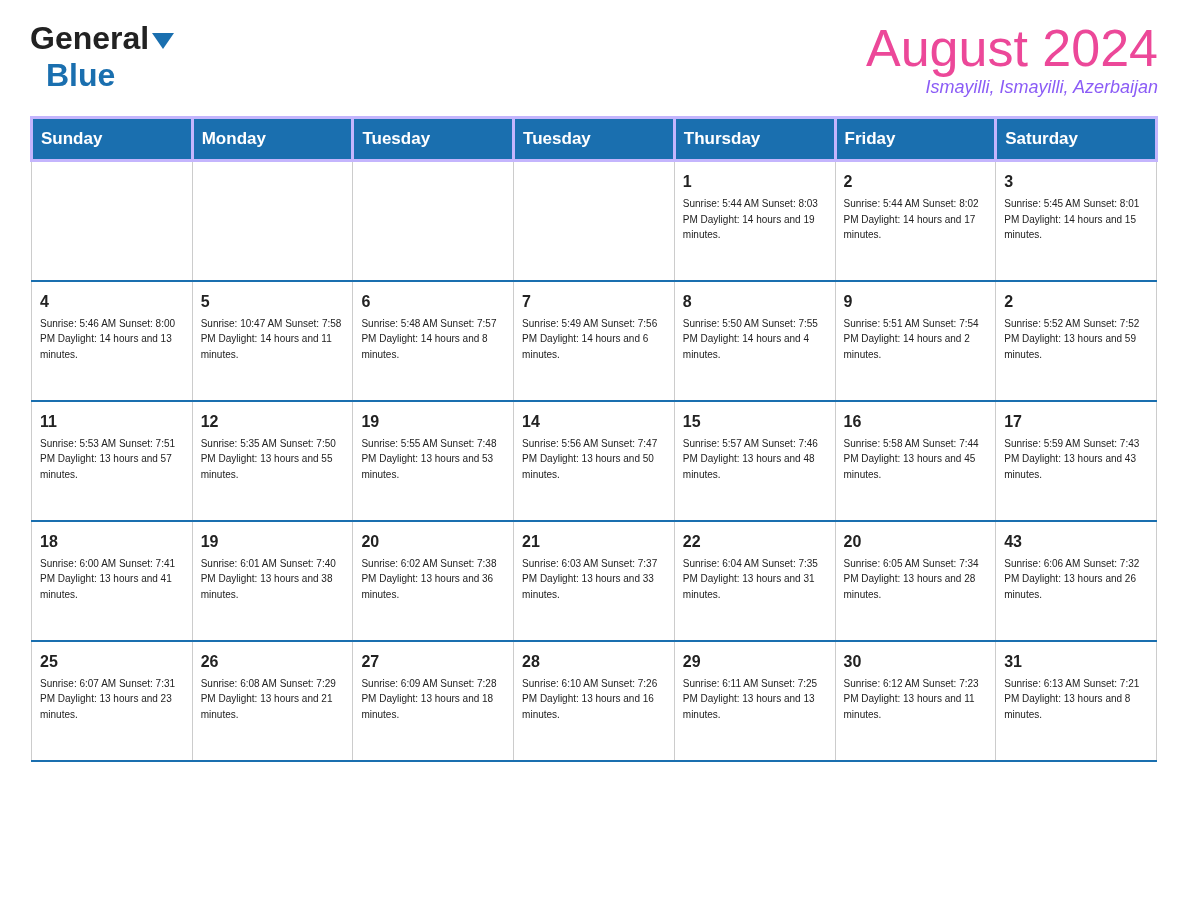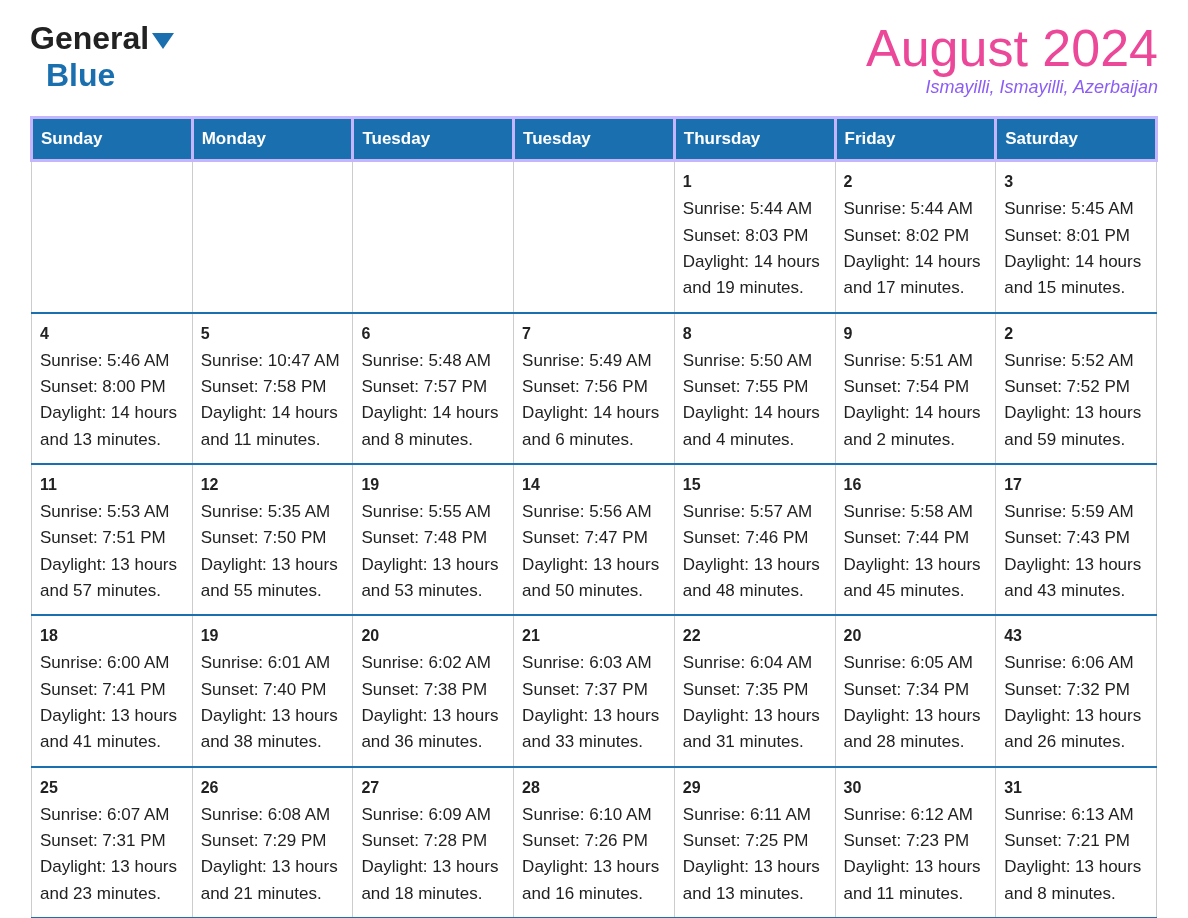--- a/index.html
+++ b/index.html
@@ -68,21 +68,21 @@
       border-bottom: 2px solid #1a6faf;
     }
     .day-number {
       font-size: 16px;
       font-weight: bold;
       color: #222;
       display: block;
       margin-bottom: 2px;
     }
     .day-info {
-      font-size: 17px;
+      font-size: 10px;
       color: #222;
       line-height: 1.55;
     }
     .empty-cell {
       background: #fff;
     }
   </style>
 </head>
 <body>
 

